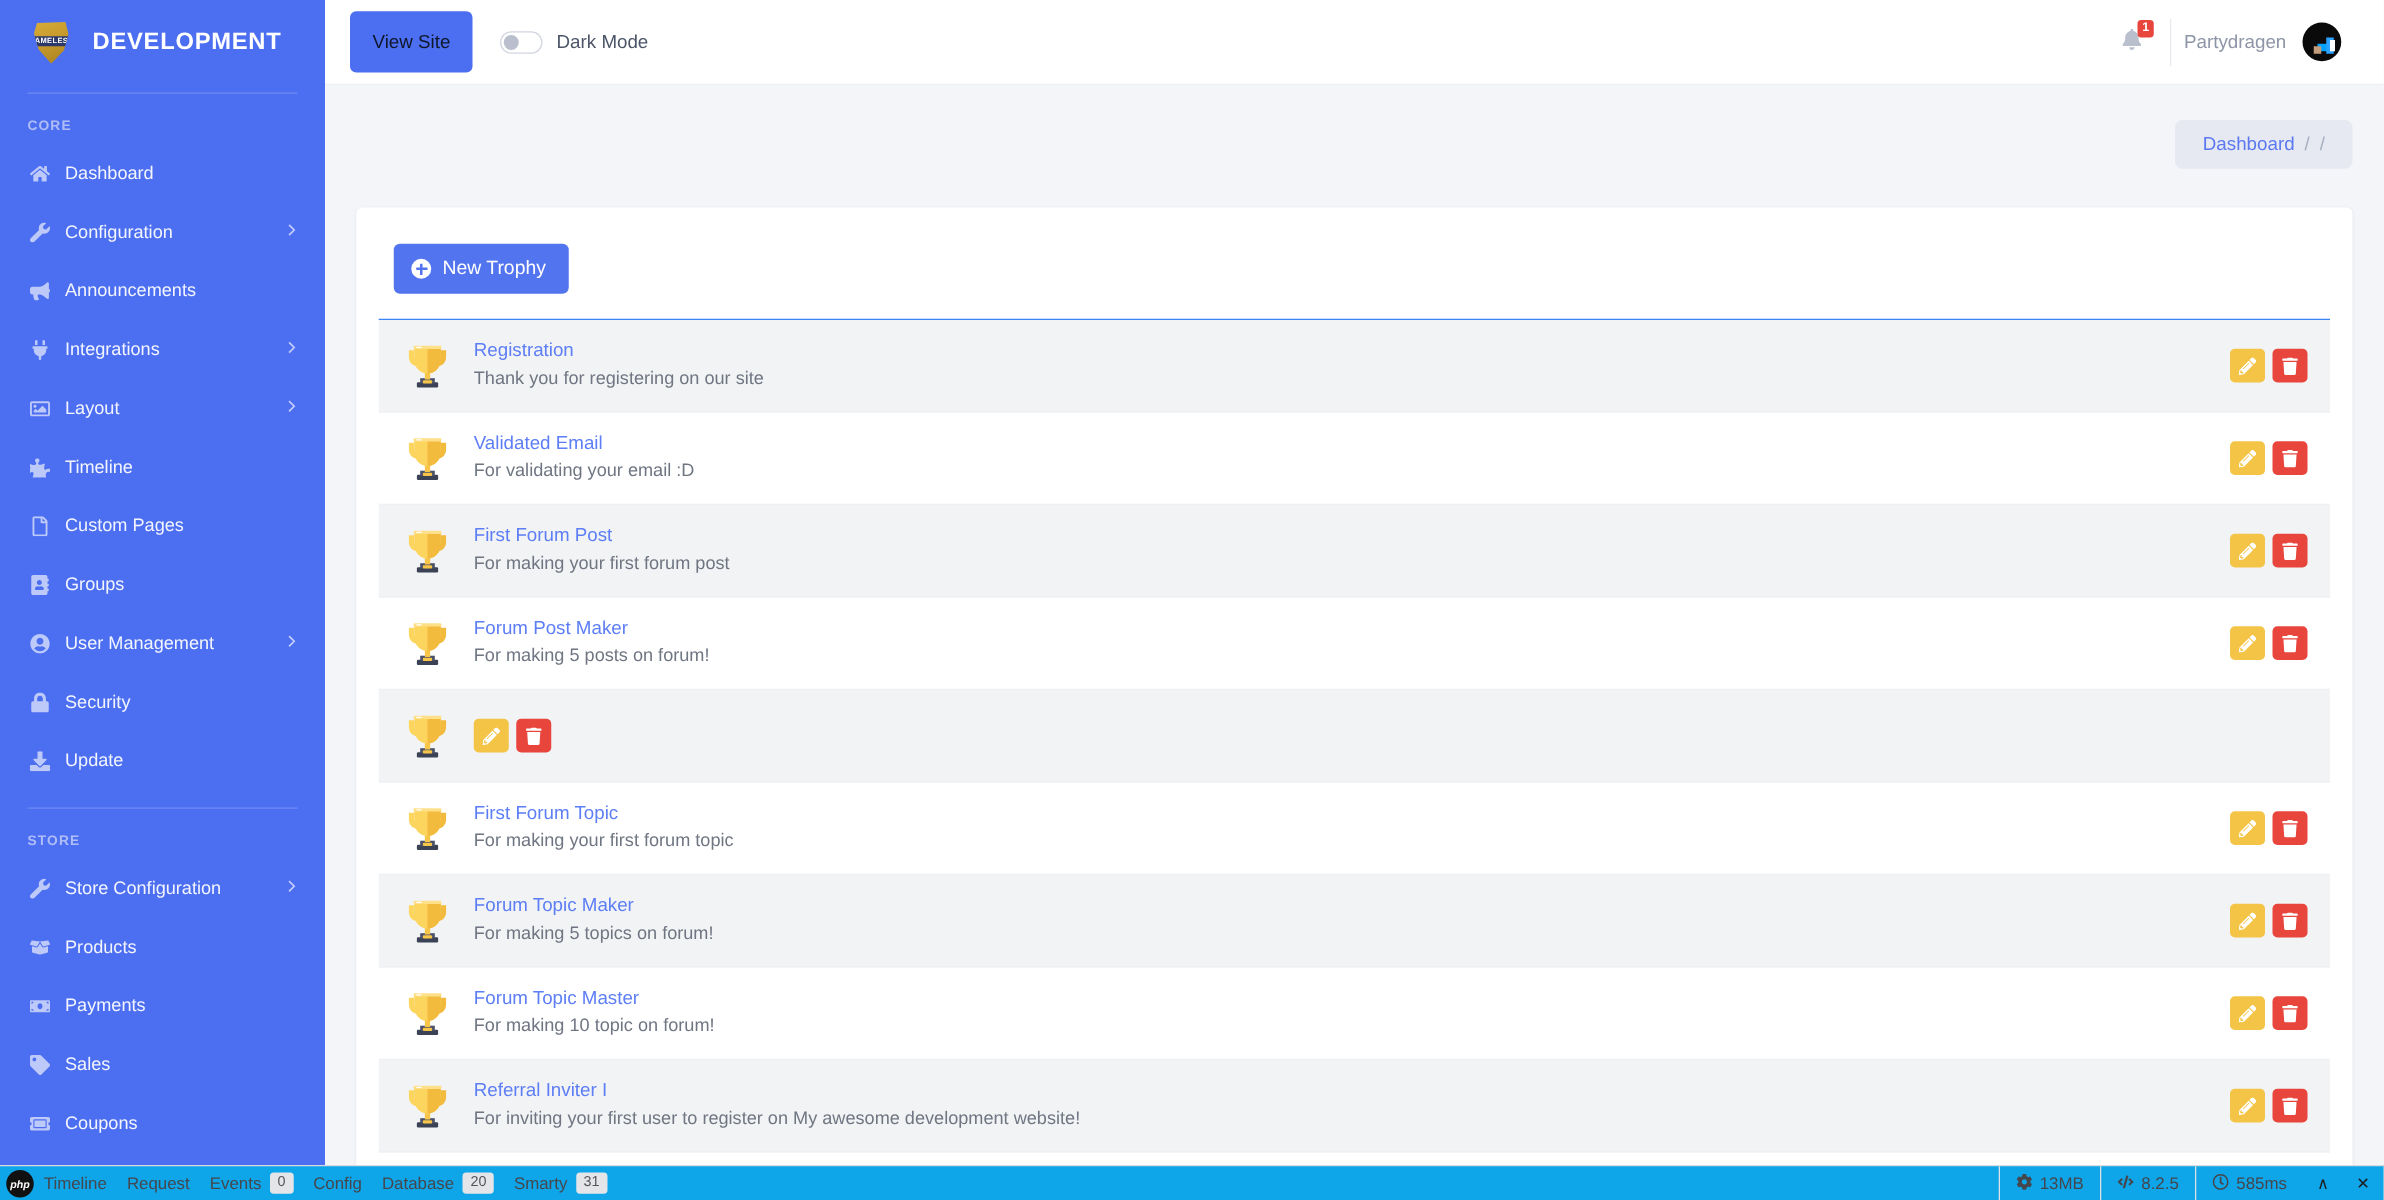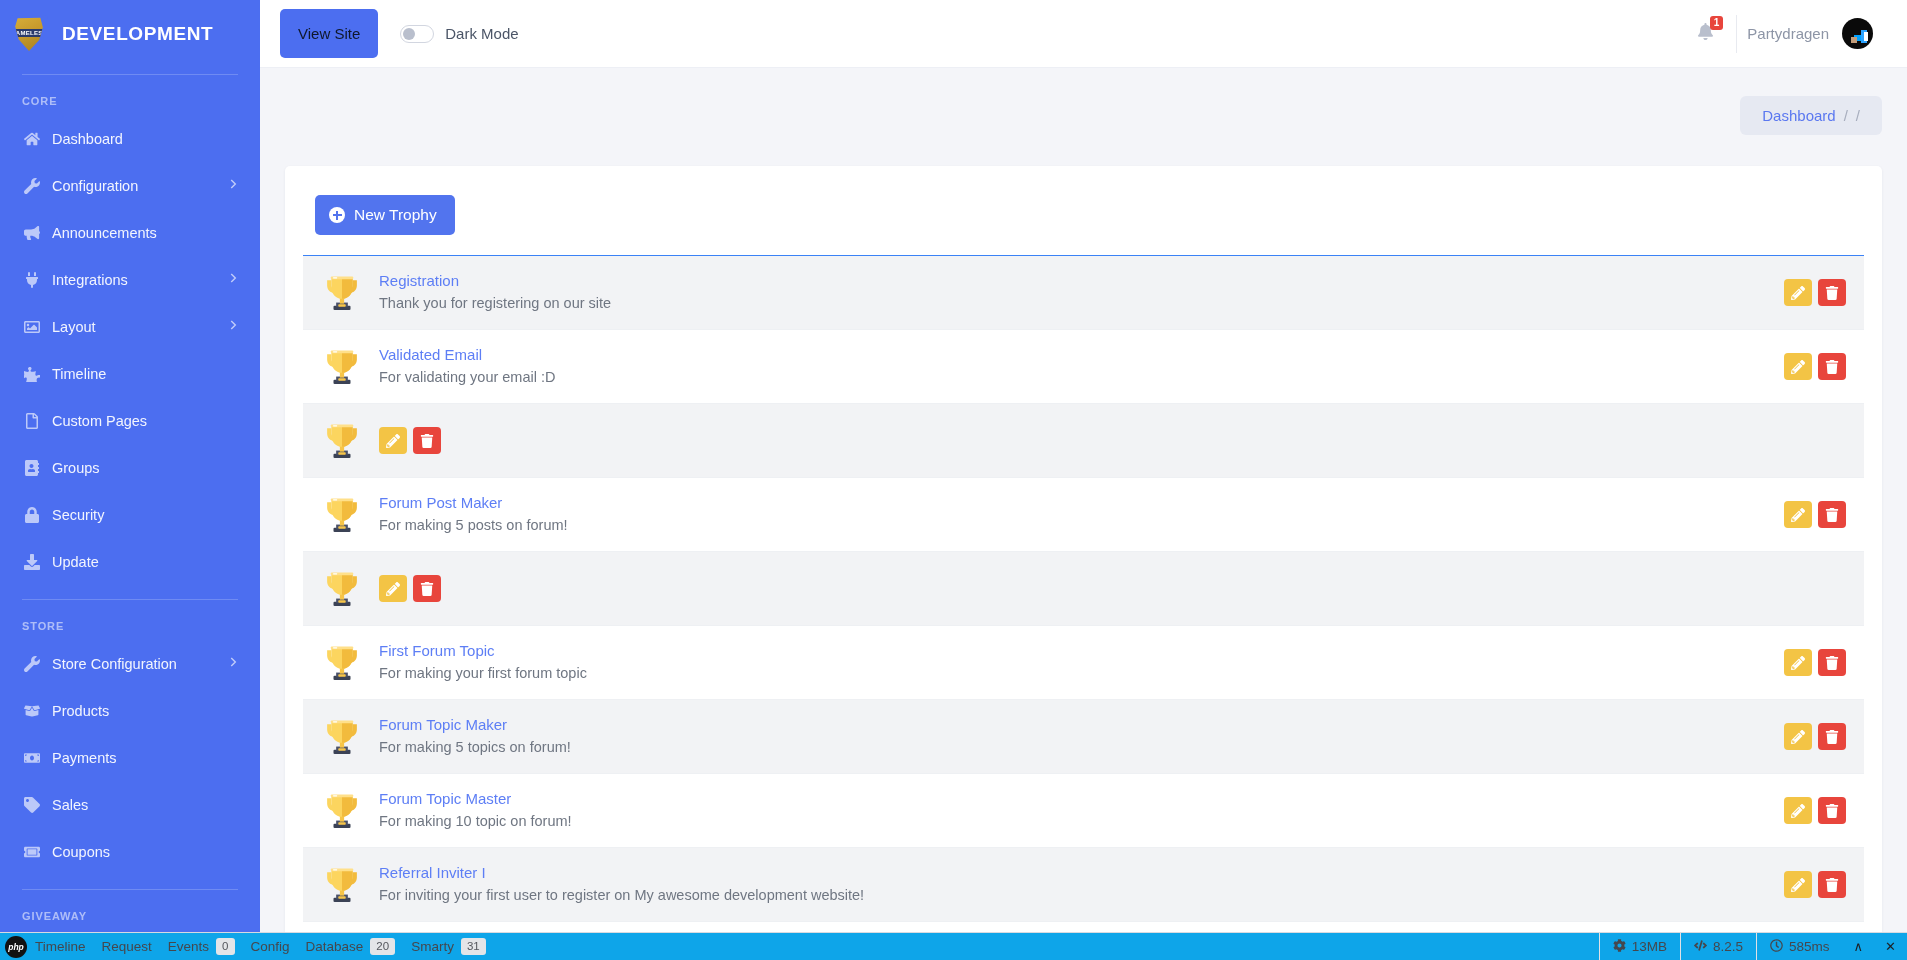--- a/index.html
+++ b/index.html
@@ -14,21 +14,21 @@
   
   .sidebar {
     position: absolute; left: 0; top: 0;
     width: 260px; height: 960px;
     background: #4c6ef0;
     overflow: hidden;
     color: #fff;
   }
   .brand {
     display: flex; align-items: center;
-    height: 68px; padding: 0 10px;
+    height: 68px; padding: 0 22px;
     gap: 14px;
   }
   .brand-logo {
     width: 38px; height: 38px;
     border-radius: 4px;
     position: relative;
     background: #4c6ef0;
     display: flex; align-items: center; justify-content: center;
   }
   .shield {
@@ -327,20 +327,31 @@
           </span>
           <span class="lbl">Custom Pages</span>
         </div>
         <div class="side-item">
           <span class="ic">
             <svg viewBox="0 0 448 512">
               <path d="M436 160c6.6 0 12-5.4 12-12v-40c0-6.6-5.4-12-12-12h-20V48c0-26.5-21.5-48-48-48H48C21.5 0 0 21.5 0 48v416c0 26.5 21.5 48 48 48h320c26.5 0 48-21.5 48-48v-48h20c6.6 0 12-5.4 12-12v-40c0-6.6-5.4-12-12-12h-20v-64h20c6.6 0 12-5.4 12-12v-40c0-6.6-5.4-12-12-12h-20v-64h20zm-228-32c35.3 0 64 28.7 64 64s-28.7 64-64 64-64-28.7-64-64 28.7-64 64-64zm112 236.8c0 10.6-10 19.2-22.4 19.2H118.4C106 384 96 375.4 96 364.8v-19.2c0-31.8 30.1-57.6 67.2-57.6h5c12.3 5.1 25.7 8 39.8 8s27.6-2.9 39.8-8h5c37.1 0 67.2 25.8 67.2 57.6v19.2z"></path>
             </svg>
           </span>
           <span class="lbl">Groups</span>
+        </div>
+        <div class="side-item">
+          <span class="ic">
+            <svg viewBox="0 0 496 512">
+              <path d="M248 8C111 8 0 119 0 256s111 248 248 248 248-111 248-248S385 8 248 8zm0 96c48.6 0 88 39.4 88 88s-39.4 88-88 88-88-39.4-88-88 39.4-88 88-88zm0 344c-58.7 0-111.3-26.6-146.5-68.2 18.8-35.4 55.6-59.8 98.5-59.8 2.4 0 4.8.4 7.1 1.1 13 4.2 26.6 6.9 40.9 6.9 14.3 0 28-2.7 40.9-6.9 2.3-.7 4.7-1.1 7.1-1.1 42.9 0 79.7 24.4 98.5 59.8C359.3 421.4 306.7 448 248 448z"></path>
+            </svg>
+          </span>
+          <span class="lbl">User Management</span>
+          <span class="chev"><svg viewBox="0 0 24 24">
+              <polyline points="9 5 16 12 9 19"></polyline>
+            </svg></span>
         </div>
         <div class="side-item">
           <span class="ic">
             <svg viewBox="0 0 448 512">
               <path d="M400 224h-24v-72C376 68.2 307.8 0 224 0S72 68.2 72 152v72H48c-26.5 0-48 21.5-48 48v192c0 26.5 21.5 48 48 48h352c26.5 0 48-21.5 48-48V272c0-26.5-21.5-48-48-48zm-104 0H152v-72c0-39.7 32.3-72 72-72s72 32.3 72 72v72z"></path>
             </svg>
           </span>
           <span class="lbl">Security</span>
         </div>
         <div class="side-item">
@@ -490,20 +501,84 @@
                 <path d="M32 8h20v18c0 12-9 21-20 21V8z" fill="#f2bb3d"></path>
                 <path d="M12 12H4v10c0 8 6 14 13 14v-7c-3-1-5-4-5-7V12z" fill="#fcd55f"></path>
                 <path d="M52 12h8v10c0 8-6 14-13 14v-7c3-1 5-4 5-7V12z" fill="#f2bb3d"></path>
                 <rect x="11" y="5" width="42" height="5" rx="1.5" fill="#ffe08a"></rect>
                 <rect x="15" y="6.5" width="8" height="2" rx="1" fill="#fff"></rect>
               </svg>
             </span>
             <div class="row-text">
               <div class="row-title">Validated Email</div>
               <div class="row-desc">For validating your email :D</div>
+            </div>
+            <div class="row-actions">
+              <button class="act edit" title="Edit">
+                <svg viewBox="0 0 512 512">
+                  <path d="M497.9 142.1l-46.1 46.1c-4.7 4.7-12.3 4.7-17 0l-111-111c-4.7-4.7-4.7-12.3 0-17l46.1-46.1c18.7-18.7 49.1-18.7 67.9 0l60.1 60.1c18.8 18.7 18.8 49.1 0 67.9zM284.2 99.8L21.6 362.4.4 483.9c-2.9 16.4 11.4 30.6 27.8 27.8l121.5-21.3 262.6-262.6c4.7-4.7 4.7-12.3 0-17l-111-111c-4.8-4.7-12.4-4.7-17.1 0zM124.1 339.9c-5.5-5.5-5.5-14.3 0-19.8l154-154c5.5-5.5 14.3-5.5 19.8 0s5.5 14.3 0 19.8l-154 154c-5.5 5.5-14.3 5.5-19.8 0zM88 424h48v36.3l-64.5 11.3-31.1-31.1L51.7 376H88v48z"></path>
+                </svg>
+              </button>
+              <button class="act del" title="Delete">
+                <svg viewBox="0 0 448 512">
+                  <path d="M432 32H312l-9.4-18.7A24 24 0 0 0 281.1 0H166.8a23.72 23.72 0 0 0-21.4 13.3L136 32H16A16 16 0 0 0 0 48v32a16 16 0 0 0 16 16h416a16 16 0 0 0 16-16V48a16 16 0 0 0-16-16zM53.2 467a48 48 0 0 0 47.9 45h245.8a48 48 0 0 0 47.9-45L416 128H32z"></path>
+                </svg>
+              </button>
+            </div>
+          </div>
+          <div class="row alt">
+            <span class="trophy">
+              <svg viewBox="0 0 64 72">
+                <rect x="16" y="60" width="32" height="8" rx="2" fill="#3b4255"></rect>
+                <rect x="21" y="54" width="22" height="8" fill="#4a5169"></rect>
+                <rect x="25" y="57" width="14" height="5" rx="1.5" fill="#f7c548"></rect>
+                <rect x="28" y="42" width="8" height="14" fill="#f7c548"></rect>
+                <path d="M12 8h40v18c0 12-9 21-20 21S12 38 12 26V8z" fill="#fcd55f"></path>
+                <path d="M32 8h20v18c0 12-9 21-20 21V8z" fill="#f2bb3d"></path>
+                <path d="M12 12H4v10c0 8 6 14 13 14v-7c-3-1-5-4-5-7V12z" fill="#fcd55f"></path>
+                <path d="M52 12h8v10c0 8-6 14-13 14v-7c3-1 5-4 5-7V12z" fill="#f2bb3d"></path>
+                <rect x="11" y="5" width="42" height="5" rx="1.5" fill="#ffe08a"></rect>
+                <rect x="15" y="6.5" width="8" height="2" rx="1" fill="#fff"></rect>
+              </svg>
+            </span>
+            <div class="row-text">
+              <div class="row-title">First Forum Post</div>
+              <div class="row-desc">For making your first forum post</div>
+            </div>
+            <div class="row-actions">
+              <button class="act edit" title="Edit">
+                <svg viewBox="0 0 512 512">
+                  <path d="M497.9 142.1l-46.1 46.1c-4.7 4.7-12.3 4.7-17 0l-111-111c-4.7-4.7-4.7-12.3 0-17l46.1-46.1c18.7-18.7 49.1-18.7 67.9 0l60.1 60.1c18.8 18.7 18.8 49.1 0 67.9zM284.2 99.8L21.6 362.4.4 483.9c-2.9 16.4 11.4 30.6 27.8 27.8l121.5-21.3 262.6-262.6c4.7-4.7 4.7-12.3 0-17l-111-111c-4.8-4.7-12.4-4.7-17.1 0zM124.1 339.9c-5.5-5.5-5.5-14.3 0-19.8l154-154c5.5-5.5 14.3-5.5 19.8 0s5.5 14.3 0 19.8l-154 154c-5.5 5.5-14.3 5.5-19.8 0zM88 424h48v36.3l-64.5 11.3-31.1-31.1L51.7 376H88v48z"></path>
+                </svg>
+              </button>
+              <button class="act del" title="Delete">
+                <svg viewBox="0 0 448 512">
+                  <path d="M432 32H312l-9.4-18.7A24 24 0 0 0 281.1 0H166.8a23.72 23.72 0 0 0-21.4 13.3L136 32H16A16 16 0 0 0 0 48v32a16 16 0 0 0 16 16h416a16 16 0 0 0 16-16V48a16 16 0 0 0-16-16zM53.2 467a48 48 0 0 0 47.9 45h245.8a48 48 0 0 0 47.9-45L416 128H32z"></path>
+                </svg>
+              </button>
+            </div>
+          </div>
+          <div class="row">
+            <span class="trophy">
+              <svg viewBox="0 0 64 72">
+                <rect x="16" y="60" width="32" height="8" rx="2" fill="#3b4255"></rect>
+                <rect x="21" y="54" width="22" height="8" fill="#4a5169"></rect>
+                <rect x="25" y="57" width="14" height="5" rx="1.5" fill="#f7c548"></rect>
+                <rect x="28" y="42" width="8" height="14" fill="#f7c548"></rect>
+                <path d="M12 8h40v18c0 12-9 21-20 21S12 38 12 26V8z" fill="#fcd55f"></path>
+                <path d="M32 8h20v18c0 12-9 21-20 21V8z" fill="#f2bb3d"></path>
+                <path d="M12 12H4v10c0 8 6 14 13 14v-7c-3-1-5-4-5-7V12z" fill="#fcd55f"></path>
+                <path d="M52 12h8v10c0 8-6 14-13 14v-7c3-1 5-4 5-7V12z" fill="#f2bb3d"></path>
+                <rect x="11" y="5" width="42" height="5" rx="1.5" fill="#ffe08a"></rect>
+                <rect x="15" y="6.5" width="8" height="2" rx="1" fill="#fff"></rect>
+              </svg>
+            </span>
+            <div class="row-text">
+              <div class="row-title">Forum Post Maker</div>
+              <div class="row-desc">For making 5 posts on forum!</div>
             </div>
             <div class="row-actions">
               <button class="act edit" title="Edit">
                 <svg viewBox="0 0 512 512">
                   <path d="M497.9 142.1l-46.1 46.1c-4.7 4.7-12.3 4.7-17 0l-111-111c-4.7-4.7-4.7-12.3 0-17l46.1-46.1c18.7-18.7 49.1-18.7 67.9 0l60.1 60.1c18.8 18.7 18.8 49.1 0 67.9zM284.2 99.8L21.6 362.4.4 483.9c-2.9 16.4 11.4 30.6 27.8 27.8l121.5-21.3 262.6-262.6c4.7-4.7 4.7-12.3 0-17l-111-111c-4.8-4.7-12.4-4.7-17.1 0zM124.1 339.9c-5.5-5.5-5.5-14.3 0-19.8l154-154c5.5-5.5 14.3-5.5 19.8 0s5.5 14.3 0 19.8l-154 154c-5.5 5.5-14.3 5.5-19.8 0zM88 424h48v36.3l-64.5 11.3-31.1-31.1L51.7 376H88v48z"></path>
                 </svg>
               </button>
               <button class="act del" title="Delete">
                 <svg viewBox="0 0 448 512">
                   <path d="M432 32H312l-9.4-18.7A24 24 0 0 0 281.1 0H166.8a23.72 23.72 0 0 0-21.4 13.3L136 32H16A16 16 0 0 0 0 48v32a16 16 0 0 0 16 16h416a16 16 0 0 0 16-16V48a16 16 0 0 0-16-16zM53.2 467a48 48 0 0 0 47.9 45h245.8a48 48 0 0 0 47.9-45L416 128H32z"></path>
@@ -548,80 +623,20 @@
                 <rect x="28" y="42" width="8" height="14" fill="#f7c548"></rect>
                 <path d="M12 8h40v18c0 12-9 21-20 21S12 38 12 26V8z" fill="#fcd55f"></path>
                 <path d="M32 8h20v18c0 12-9 21-20 21V8z" fill="#f2bb3d"></path>
                 <path d="M12 12H4v10c0 8 6 14 13 14v-7c-3-1-5-4-5-7V12z" fill="#fcd55f"></path>
                 <path d="M52 12h8v10c0 8-6 14-13 14v-7c3-1 5-4 5-7V12z" fill="#f2bb3d"></path>
                 <rect x="11" y="5" width="42" height="5" rx="1.5" fill="#ffe08a"></rect>
                 <rect x="15" y="6.5" width="8" height="2" rx="1" fill="#fff"></rect>
               </svg>
             </span>
             <div class="row-text">
-              <div class="row-title">Forum Post Maker</div>
-              <div class="row-desc">For making 5 posts on forum!</div>
-            </div>
-            <div class="row-actions">
-              <button class="act edit" title="Edit">
-                <svg viewBox="0 0 512 512">
-                  <path d="M497.9 142.1l-46.1 46.1c-4.7 4.7-12.3 4.7-17 0l-111-111c-4.7-4.7-4.7-12.3 0-17l46.1-46.1c18.7-18.7 49.1-18.7 67.9 0l60.1 60.1c18.8 18.7 18.8 49.1 0 67.9zM284.2 99.8L21.6 362.4.4 483.9c-2.9 16.4 11.4 30.6 27.8 27.8l121.5-21.3 262.6-262.6c4.7-4.7 4.7-12.3 0-17l-111-111c-4.8-4.7-12.4-4.7-17.1 0zM124.1 339.9c-5.5-5.5-5.5-14.3 0-19.8l154-154c5.5-5.5 14.3-5.5 19.8 0s5.5 14.3 0 19.8l-154 154c-5.5 5.5-14.3 5.5-19.8 0zM88 424h48v36.3l-64.5 11.3-31.1-31.1L51.7 376H88v48z"></path>
-                </svg>
-              </button>
-              <button class="act del" title="Delete">
-                <svg viewBox="0 0 448 512">
-                  <path d="M432 32H312l-9.4-18.7A24 24 0 0 0 281.1 0H166.8a23.72 23.72 0 0 0-21.4 13.3L136 32H16A16 16 0 0 0 0 48v32a16 16 0 0 0 16 16h416a16 16 0 0 0 16-16V48a16 16 0 0 0-16-16zM53.2 467a48 48 0 0 0 47.9 45h245.8a48 48 0 0 0 47.9-45L416 128H32z"></path>
-                </svg>
-              </button>
-            </div>
-          </div>
-          <div class="row alt">
-            <span class="trophy">
-              <svg viewBox="0 0 64 72">
-                <rect x="16" y="60" width="32" height="8" rx="2" fill="#3b4255"></rect>
-                <rect x="21" y="54" width="22" height="8" fill="#4a5169"></rect>
-                <rect x="25" y="57" width="14" height="5" rx="1.5" fill="#f7c548"></rect>
-                <rect x="28" y="42" width="8" height="14" fill="#f7c548"></rect>
-                <path d="M12 8h40v18c0 12-9 21-20 21S12 38 12 26V8z" fill="#fcd55f"></path>
-                <path d="M32 8h20v18c0 12-9 21-20 21V8z" fill="#f2bb3d"></path>
-                <path d="M12 12H4v10c0 8 6 14 13 14v-7c-3-1-5-4-5-7V12z" fill="#fcd55f"></path>
-                <path d="M52 12h8v10c0 8-6 14-13 14v-7c3-1 5-4 5-7V12z" fill="#f2bb3d"></path>
-                <rect x="11" y="5" width="42" height="5" rx="1.5" fill="#ffe08a"></rect>
-                <rect x="15" y="6.5" width="8" height="2" rx="1" fill="#fff"></rect>
-              </svg>
-            </span>
-            <div class="row-actions">
-              <button class="act edit" title="Edit">
-                <svg viewBox="0 0 512 512">
-                  <path d="M497.9 142.1l-46.1 46.1c-4.7 4.7-12.3 4.7-17 0l-111-111c-4.7-4.7-4.7-12.3 0-17l46.1-46.1c18.7-18.7 49.1-18.7 67.9 0l60.1 60.1c18.8 18.7 18.8 49.1 0 67.9zM284.2 99.8L21.6 362.4.4 483.9c-2.9 16.4 11.4 30.6 27.8 27.8l121.5-21.3 262.6-262.6c4.7-4.7 4.7-12.3 0-17l-111-111c-4.8-4.7-12.4-4.7-17.1 0zM124.1 339.9c-5.5-5.5-5.5-14.3 0-19.8l154-154c5.5-5.5 14.3-5.5 19.8 0s5.5 14.3 0 19.8l-154 154c-5.5 5.5-14.3 5.5-19.8 0zM88 424h48v36.3l-64.5 11.3-31.1-31.1L51.7 376H88v48z"></path>
-                </svg>
-              </button>
-              <button class="act del" title="Delete">
-                <svg viewBox="0 0 448 512">
-                  <path d="M432 32H312l-9.4-18.7A24 24 0 0 0 281.1 0H166.8a23.72 23.72 0 0 0-21.4 13.3L136 32H16A16 16 0 0 0 0 48v32a16 16 0 0 0 16 16h416a16 16 0 0 0 16-16V48a16 16 0 0 0-16-16zM53.2 467a48 48 0 0 0 47.9 45h245.8a48 48 0 0 0 47.9-45L416 128H32z"></path>
-                </svg>
-              </button>
-            </div>
-          </div>
-          <div class="row">
-            <span class="trophy">
-              <svg viewBox="0 0 64 72">
-                <rect x="16" y="60" width="32" height="8" rx="2" fill="#3b4255"></rect>
-                <rect x="21" y="54" width="22" height="8" fill="#4a5169"></rect>
-                <rect x="25" y="57" width="14" height="5" rx="1.5" fill="#f7c548"></rect>
-                <rect x="28" y="42" width="8" height="14" fill="#f7c548"></rect>
-                <path d="M12 8h40v18c0 12-9 21-20 21S12 38 12 26V8z" fill="#fcd55f"></path>
-                <path d="M32 8h20v18c0 12-9 21-20 21V8z" fill="#f2bb3d"></path>
-                <path d="M12 12H4v10c0 8 6 14 13 14v-7c-3-1-5-4-5-7V12z" fill="#fcd55f"></path>
-                <path d="M52 12h8v10c0 8-6 14-13 14v-7c3-1 5-4 5-7V12z" fill="#f2bb3d"></path>
-                <rect x="11" y="5" width="42" height="5" rx="1.5" fill="#ffe08a"></rect>
-                <rect x="15" y="6.5" width="8" height="2" rx="1" fill="#fff"></rect>
-              </svg>
-            </span>
-            <div class="row-text">
               <div class="row-title">First Forum Topic</div>
               <div class="row-desc">For making your first forum topic</div>
             </div>
             <div class="row-actions">
               <button class="act edit" title="Edit">
                 <svg viewBox="0 0 512 512">
                   <path d="M497.9 142.1l-46.1 46.1c-4.7 4.7-12.3 4.7-17 0l-111-111c-4.7-4.7-4.7-12.3 0-17l46.1-46.1c18.7-18.7 49.1-18.7 67.9 0l60.1 60.1c18.8 18.7 18.8 49.1 0 67.9zM284.2 99.8L21.6 362.4.4 483.9c-2.9 16.4 11.4 30.6 27.8 27.8l121.5-21.3 262.6-262.6c4.7-4.7 4.7-12.3 0-17l-111-111c-4.8-4.7-12.4-4.7-17.1 0zM124.1 339.9c-5.5-5.5-5.5-14.3 0-19.8l154-154c5.5-5.5 14.3-5.5 19.8 0s5.5 14.3 0 19.8l-154 154c-5.5 5.5-14.3 5.5-19.8 0zM88 424h48v36.3l-64.5 11.3-31.1-31.1L51.7 376H88v48z"></path>
                 </svg>
               </button>
               <button class="act del" title="Delete">

